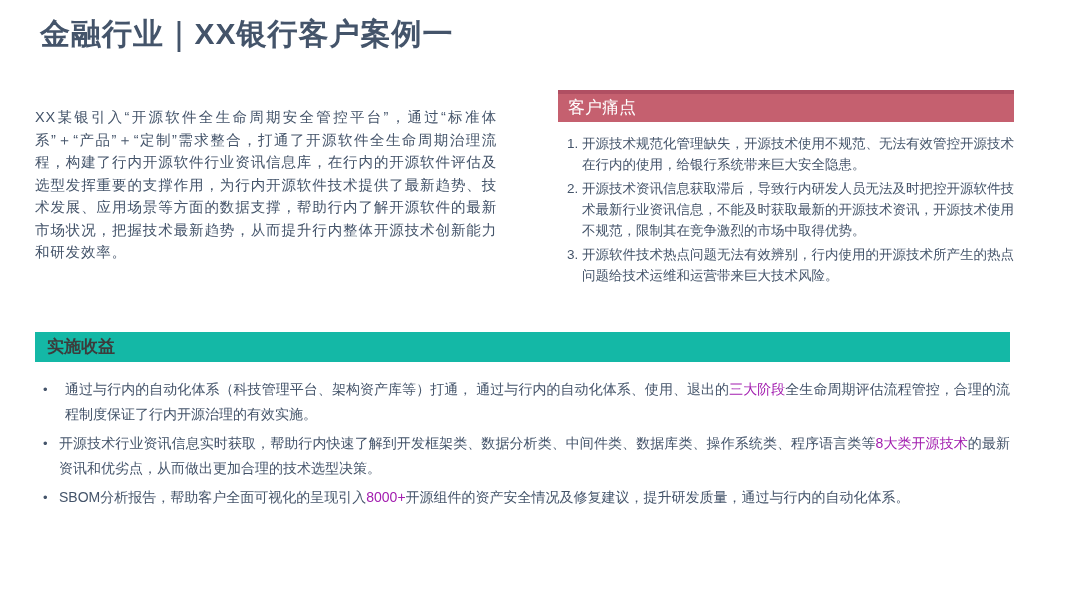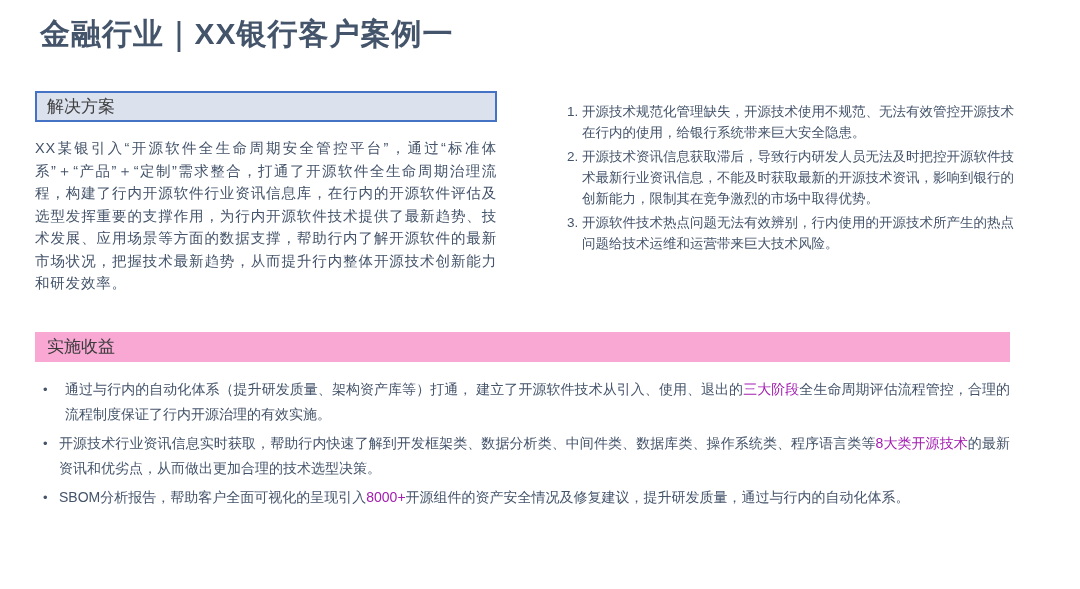--- a/index.html
+++ b/index.html
@@ -83,26 +83,27 @@
   
   .benefits {
     position: absolute;
     left: 35px;
     top: 332px;
     width: 975px;
   }
   .benefits-header {
     width: 100%;
     height: 30px;
-    background: #f9a8d4;
+    background: #14b8a6;
     line-height: 30px;
     padding-left: 12px;
     font-family: "Liberation Serif", "DejaVu Serif", serif;
     font-size: 17px;
     color: #3C3C3C;
+    font-weight: bold;
   }
   .benefits-list {
     margin-top: 15px;
     list-style: none;
     padding-left: 6px;
   }
   .benefits-list li {
     position: relative;
     padding-left: 18px;
     font-size: 14px;
@@ -122,41 +123,41 @@
   .hl { color: #a21caf; }
 </style>
 </head>
 <body>
 
 <div class="slide">
 
   <h1 class="page-title">金融行业｜XX银行客户案例一</h1>
 
   <section class="col-left">
-    <div class="solution-header">
-      <span>解决方案</span>
-    </div>
     <p class="solution-body">XX某银引入“开源软件全生命周期安全管控平台”，通过“标准体系”＋“产品”＋“定制”需求整合，打通了开源软件全生命周期治理流程，构建了行内开源软件行业资讯信息库，在行内的开源软件评估及选型发挥重要的支撑作用，为行内开源软件技术提供了最新趋势、技术发展、应用场景等方面的数据支撑，帮助行内了解开源软件的最新市场状况，把握技术最新趋势，从而提升行内整体开源技术创新能力和研发效率。</p>
   </section>
 
   <section class="col-right">
+    <div class="pain-header">
+      <span>客户痛点</span>
+    </div>
     <ol class="pain-list">
       <li>开源技术规范化管理缺失，开源技术使用不规范、无法有效管控开源技术在行内的使用，给银行系统带来巨大安全隐患。</li>
-      <li>开源技术资讯信息获取滞后，导致行内研发人员无法及时把控开源软件技术最新行业资讯信息，不能及时获取最新的开源技术资讯，影响到银行的创新能力，限制其在竞争激烈的市场中取得优势。</li>
+      <li>开源技术资讯信息获取滞后，导致行内研发人员无法及时把控开源软件技术最新行业资讯信息，不能及时获取最新的开源技术资讯，开源技术使用不规范，限制其在竞争激烈的市场中取得优势。</li>
       <li>开源软件技术热点问题无法有效辨别，行内使用的开源技术所产生的热点问题给技术运维和运营带来巨大技术风险。</li>
     </ol>
   </section>
 
   <section class="benefits">
     <div class="benefits-header">
       <span>实施收益</span>
     </div>
     <ul class="benefits-list">
       <li>
-        <span class="bullet">•</span><span>通过与行内的自动化体系（提升研发质量、架构资产库等）打通，  建立了开源软件技术从引入、使用、退出的</span><span class="hl">三大阶段</span><span>全生命周期评估流程管控，合理的流程制度保证了行内开源治理的有效实施。</span>
+        <span class="bullet">•</span><span>通过与行内的自动化体系（科技管理平台、架构资产库等）打通，  通过与行内的自动化体系、使用、退出的</span><span class="hl">三大阶段</span><span>全生命周期评估流程管控，合理的流程制度保证了行内开源治理的有效实施。</span>
       </li>
       <li>
         <span class="bullet">•</span><span>开源技术行业资讯信息实时获取，帮助行内快速了解到开发框架类、数据分析类、中间件类、数据库类、操作系统类、程序语言类等</span><span class="hl">8大类开源技术</span><span>的最新资讯和优劣点，从而做出更加合理的技术选型决策。</span>
       </li>
       <li>
         <span class="bullet">•</span><span>SBOM分析报告，帮助客户全面可视化的呈现引入</span><span class="hl">8000+</span><span>开源组件的资产安全情况及修复建议，提升研发质量，通过与行内的自动化体系。</span>
       </li>
     </ul>
   </section>
 

